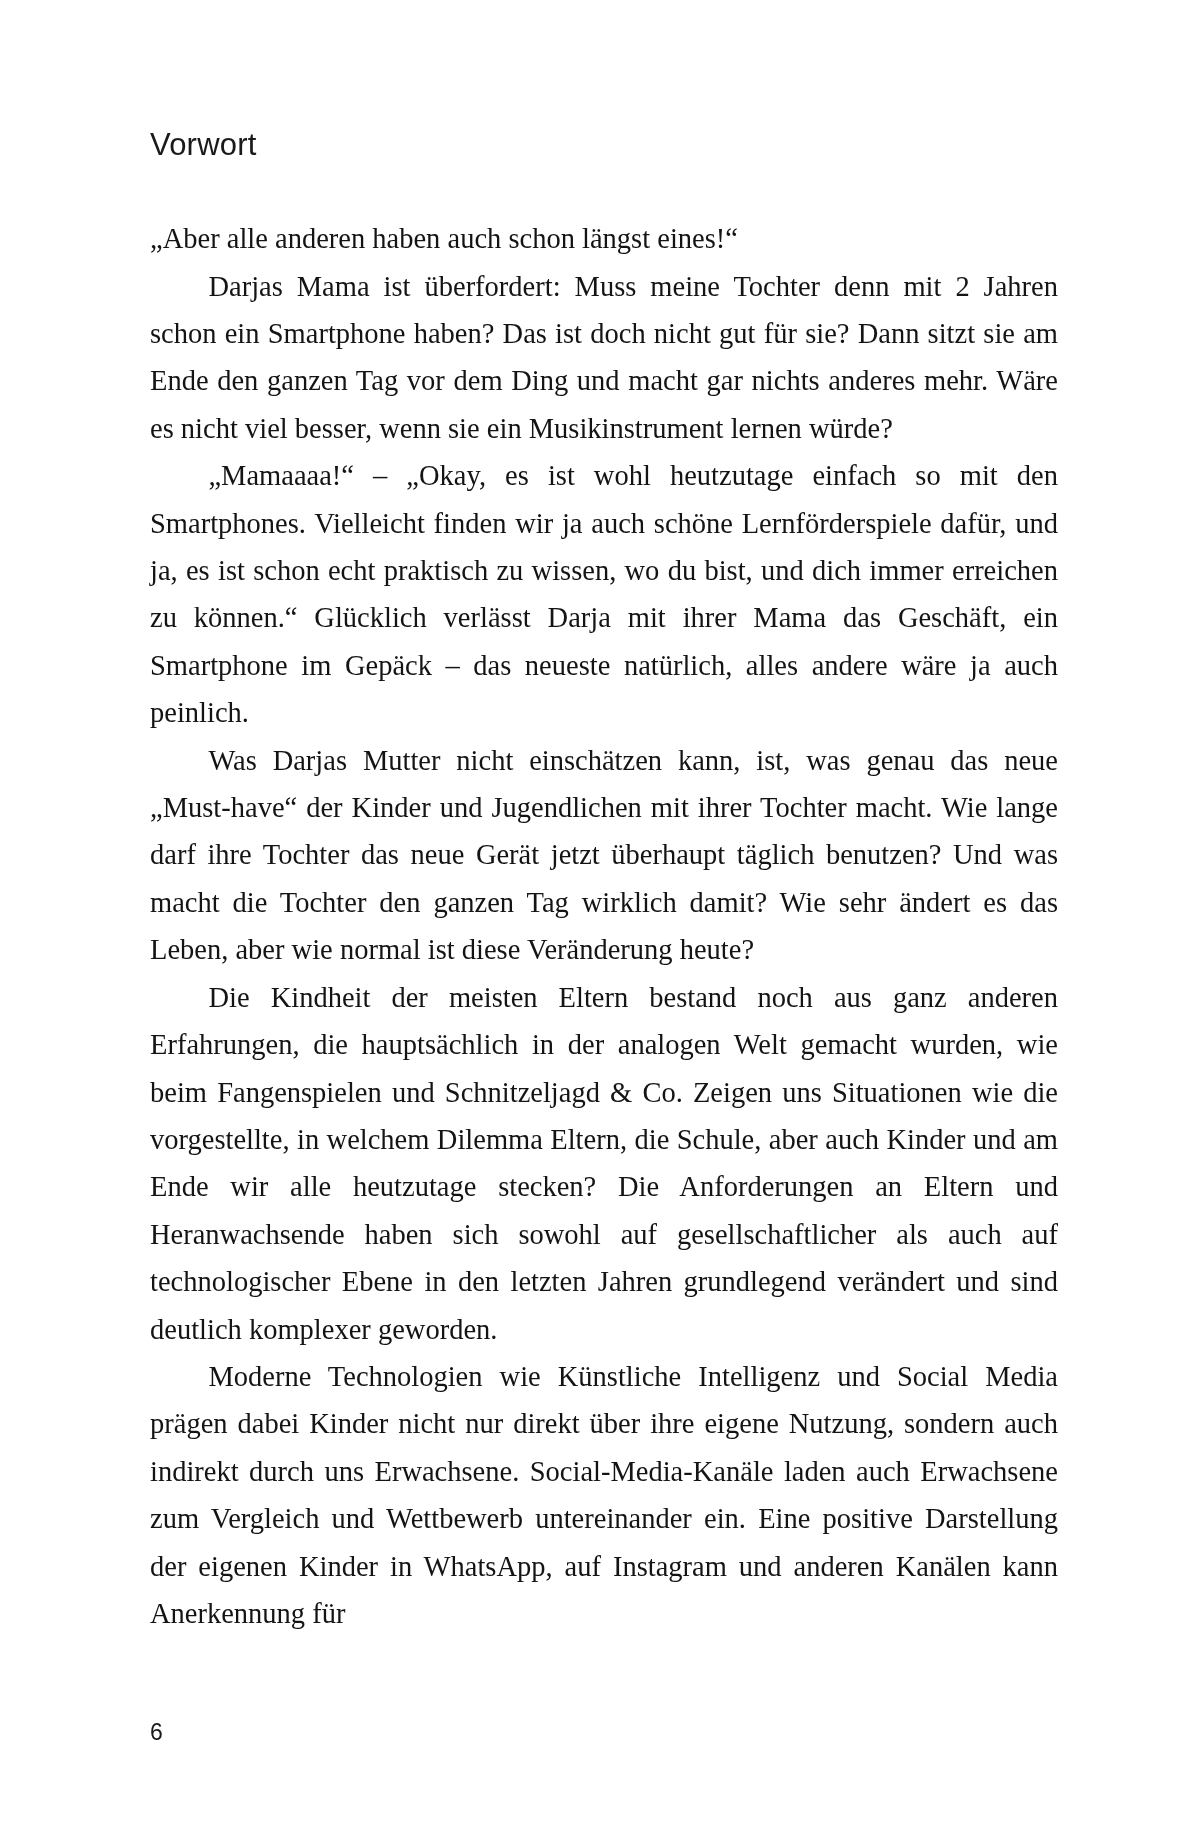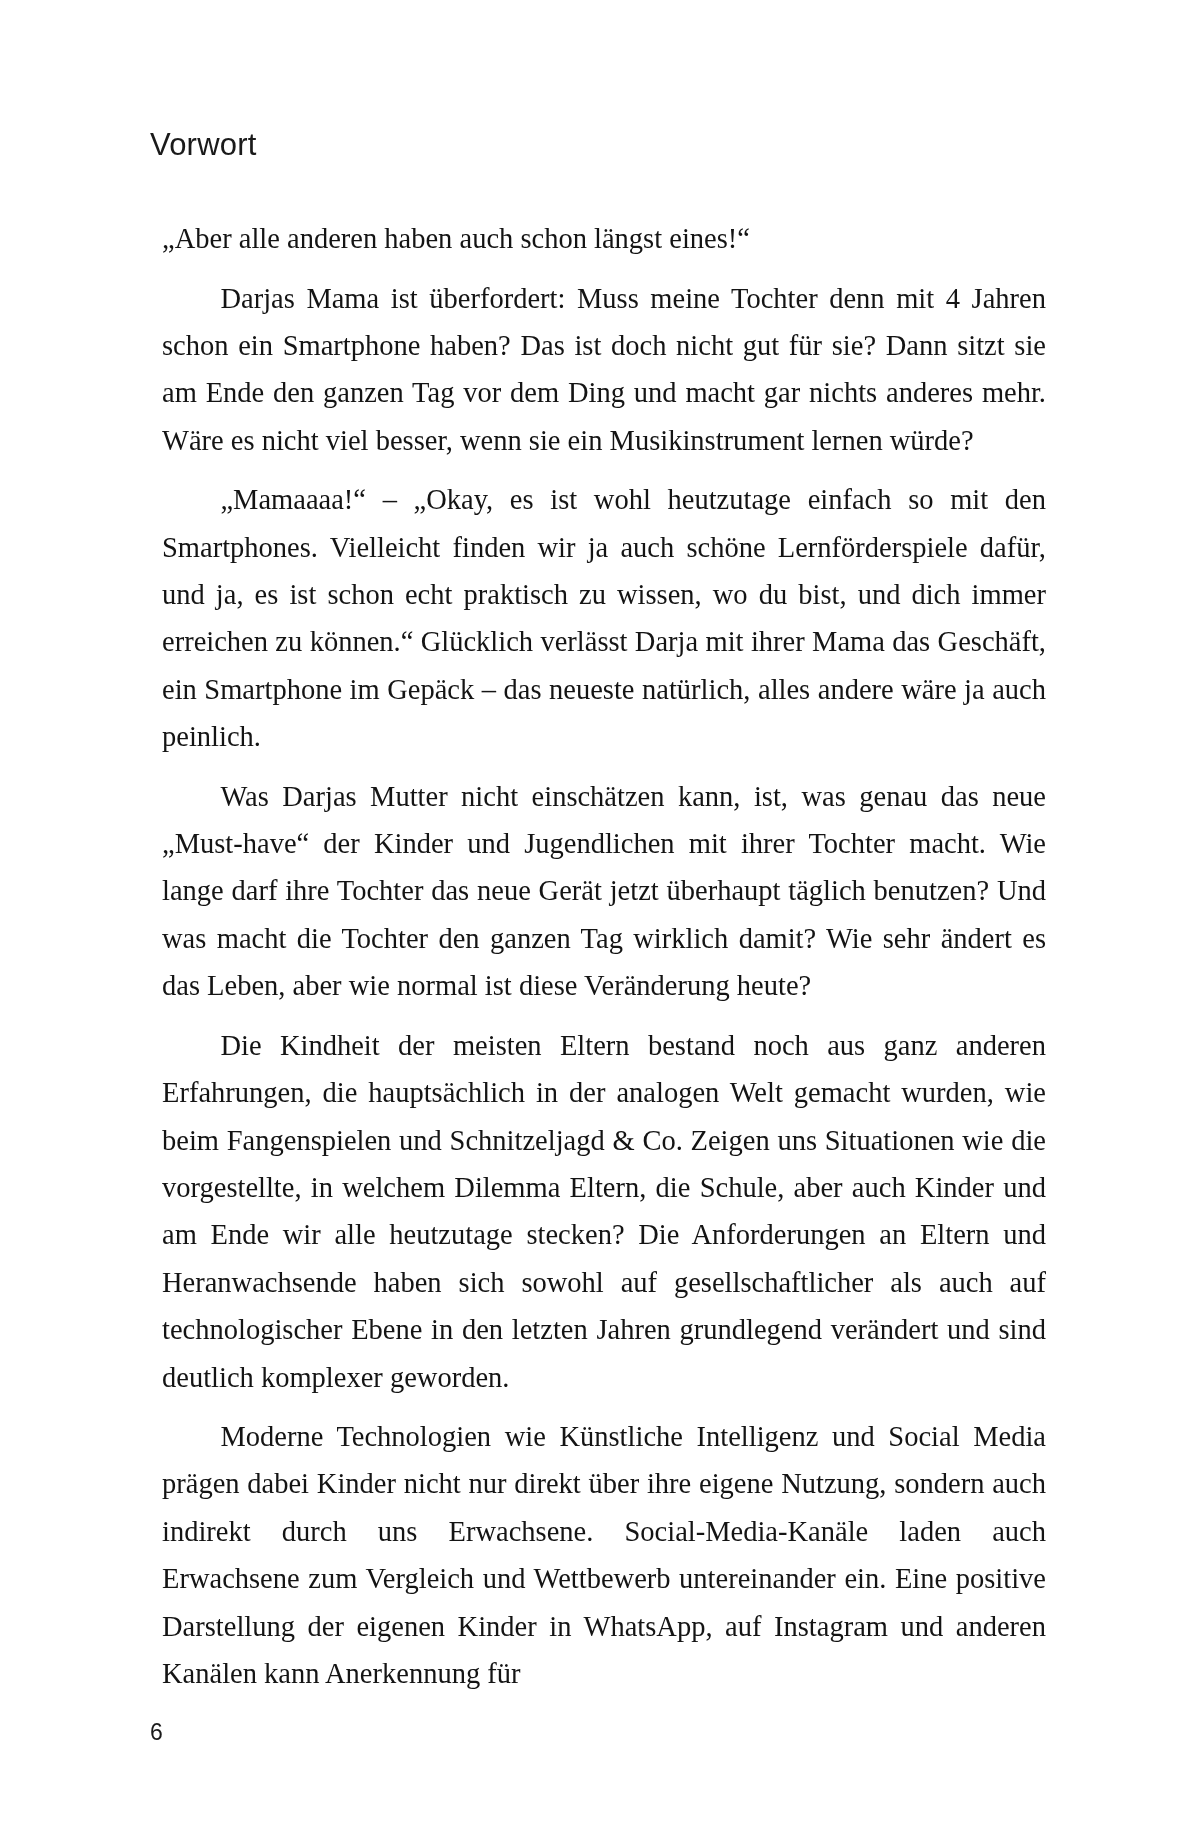--- a/index.html
+++ b/index.html
@@ -46,21 +46,21 @@
     font-size: 28.5px;
     line-height: 47.4px;
     text-align: justify;
     text-justify: inter-word;
     color: #141414;
     -webkit-hyphens: none;
     hyphens: none;
   }
 
   .body-text p {
-    margin: 12px;
+    margin: 0;
     text-indent: 0;
   }
 
   .body-text p.indented {
     text-indent: 2.05em;
   }
 
   .page-number {
     position: absolute;
     left: 150px;
@@ -76,21 +76,21 @@
 <body>
 
 <div class="page">
 
   <div class="content-block">
 
     <h1 class="chapter-heading">Vorwort</h1>
 
     <div class="body-text">
       <p>„Aber alle anderen haben auch schon längst eines!“</p>
-      <p class="indented">Darjas Mama ist überfordert: Muss meine Tochter denn mit 4 Jahren schon ein Smartphone haben? Das ist doch nicht gut für sie? Dann sitzt sie am Ende den ganzen Tag vor dem Ding und macht gar nichts anderes mehr. Wäre es nicht viel besser, wenn sie ein Musikinstrument lernen würde?</p>
+      <p class="indented">Darjas Mama ist überfordert: Muss meine Tochter denn mit 2 Jahren schon ein Smartphone haben? Das ist doch nicht gut für sie? Dann sitzt sie am Ende den ganzen Tag vor dem Ding und macht gar nichts anderes mehr. Wäre es nicht viel besser, wenn sie ein Musikinstrument lernen würde?</p>
       <p class="indented">„Mamaaaa!“ – „Okay, es ist wohl heutzutage einfach so mit den Smartphones. Vielleicht finden wir ja auch schöne Lernförderspiele dafür, und ja, es ist schon echt praktisch zu wissen, wo du bist, und dich immer erreichen zu können.“ Glücklich verlässt Darja mit ihrer Mama das Geschäft, ein Smartphone im Gepäck – das neueste natürlich, alles andere wäre ja auch peinlich.</p>
       <p class="indented">Was Darjas Mutter nicht einschätzen kann, ist, was genau das neue „Must-have“ der Kinder und Jugendlichen mit ihrer Tochter macht. Wie lange darf ihre Tochter das neue Gerät jetzt überhaupt täglich benutzen? Und was macht die Tochter den ganzen Tag wirklich damit? Wie sehr ändert es das Leben, aber wie normal ist diese Veränderung heute?</p>
       <p class="indented">Die Kindheit der meisten Eltern bestand noch aus ganz anderen Erfahrungen, die hauptsächlich in der analogen Welt gemacht wurden, wie beim Fangenspielen und Schnitzeljagd &amp; Co. Zeigen uns Situationen wie die vorgestellte, in welchem Dilemma Eltern, die Schule, aber auch Kinder und am Ende wir alle heutzutage stecken? Die Anforderungen an Eltern und Heranwachsende haben sich sowohl auf gesellschaftlicher als auch auf technologischer Ebene in den letzten Jahren grundlegend verändert und sind deutlich komplexer geworden.</p>
       <p class="indented">Moderne Technologien wie Künstliche Intelligenz und Social Media prägen dabei Kinder nicht nur direkt über ihre eigene Nutzung, sondern auch indirekt durch uns Erwachsene. Social-Media-Kanäle laden auch Erwachsene zum Vergleich und Wettbewerb untereinander ein. Eine positive Darstellung der eigenen Kinder in WhatsApp, auf Instagram und anderen Kanälen kann Anerkennung für</p>
     </div>
 
   </div>
 
   <div class="page-number">6</div>
 

